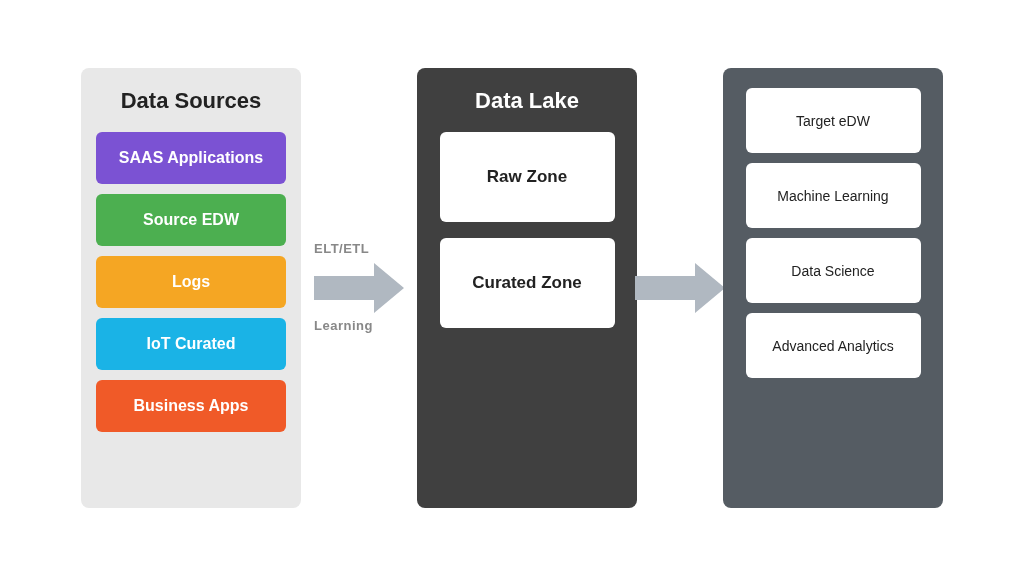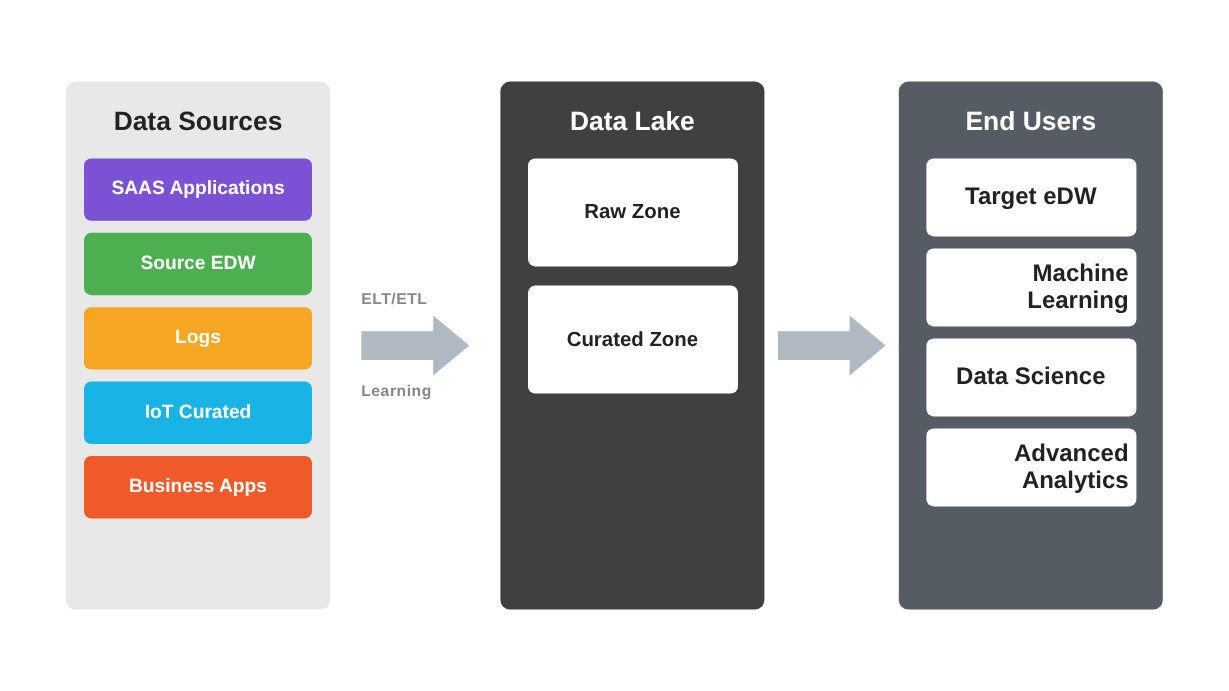--- a/index.html
+++ b/index.html
@@ -12,21 +12,21 @@
       display: flex;
       align-items: center;
       justify-content: center;
       overflow: hidden;
     }
 
     .diagram {
       display: flex;
       align-items: center;
       justify-content: center;
-      gap: 16px;
+      gap: 3px;
       width: 980px;
       height: 500px;
       position: relative;
     }
 
     
     .column {
       display: flex;
       flex-direction: column;
       align-items: center;
@@ -118,22 +118,22 @@
     
     .user-item {
       width: 175px;
       height: 65px;
       background: #fff;
       border-radius: 6px;
       display: flex;
       align-items: center;
       justify-content: center;
       margin-bottom: 10px;
-      font-size: 20px;
-      font-weight: 700;
+      font-size: 14px;
+      font-weight: 400;
       color: #222;
       text-align: right;
       padding: 6px;
     }
 
     
     .arrow-area {
       display: flex;
       flex-direction: column;
       align-items: center;
@@ -215,20 +215,19 @@
 
   <div class="arrow-right-area">
     <div class="big-arrow">
       <svg viewBox="0 0 90 60" xmlns="http://www.w3.org/2000/svg">
         <polygon points="0,18 60,18 60,5 90,30 60,55 60,42 0,42" fill="#b0b8c1"></polygon>
       </svg>
     </div>
   </div>
 
   <div class="column col-users">
-    <div class="column-title">End Users</div>
     <div class="user-item">Target eDW</div>
     <div class="user-item">Machine Learning</div>
     <div class="user-item">Data Science</div>
     <div class="user-item">Advanced Analytics</div>
   </div>
 
 </div>
 
 </body></html>

